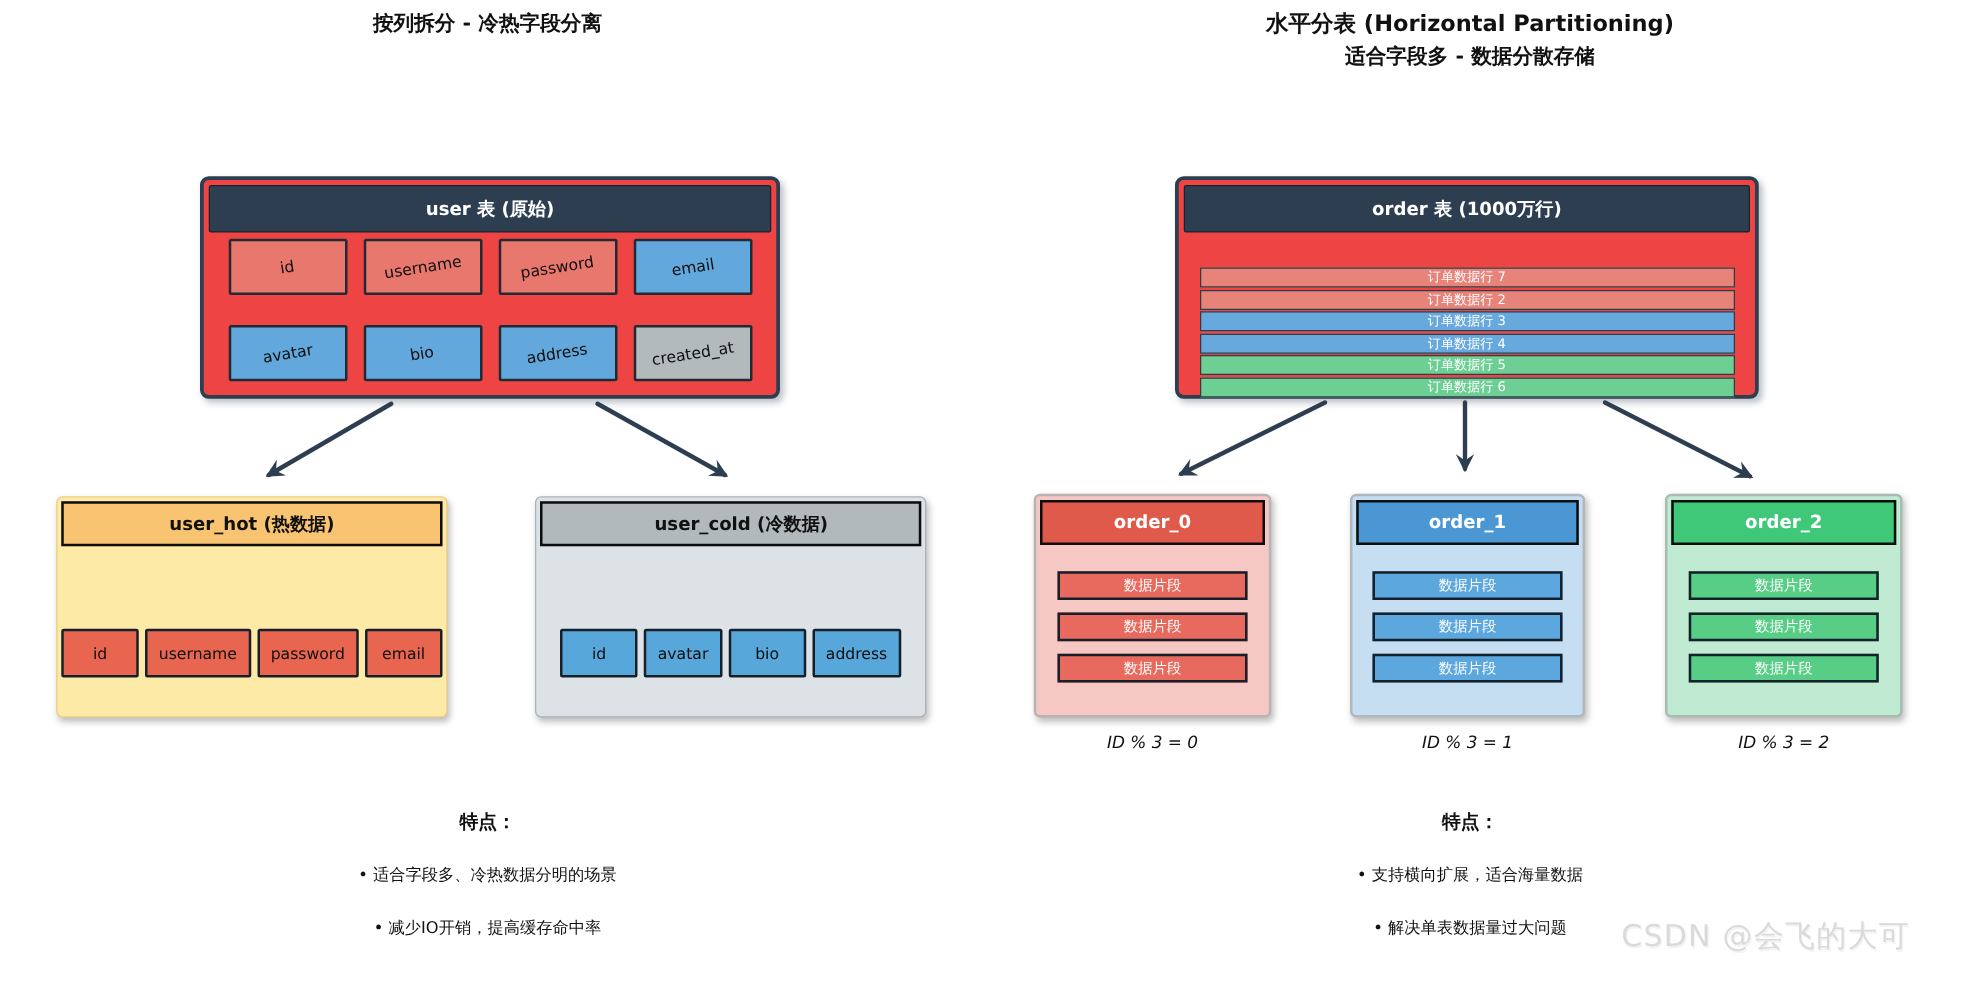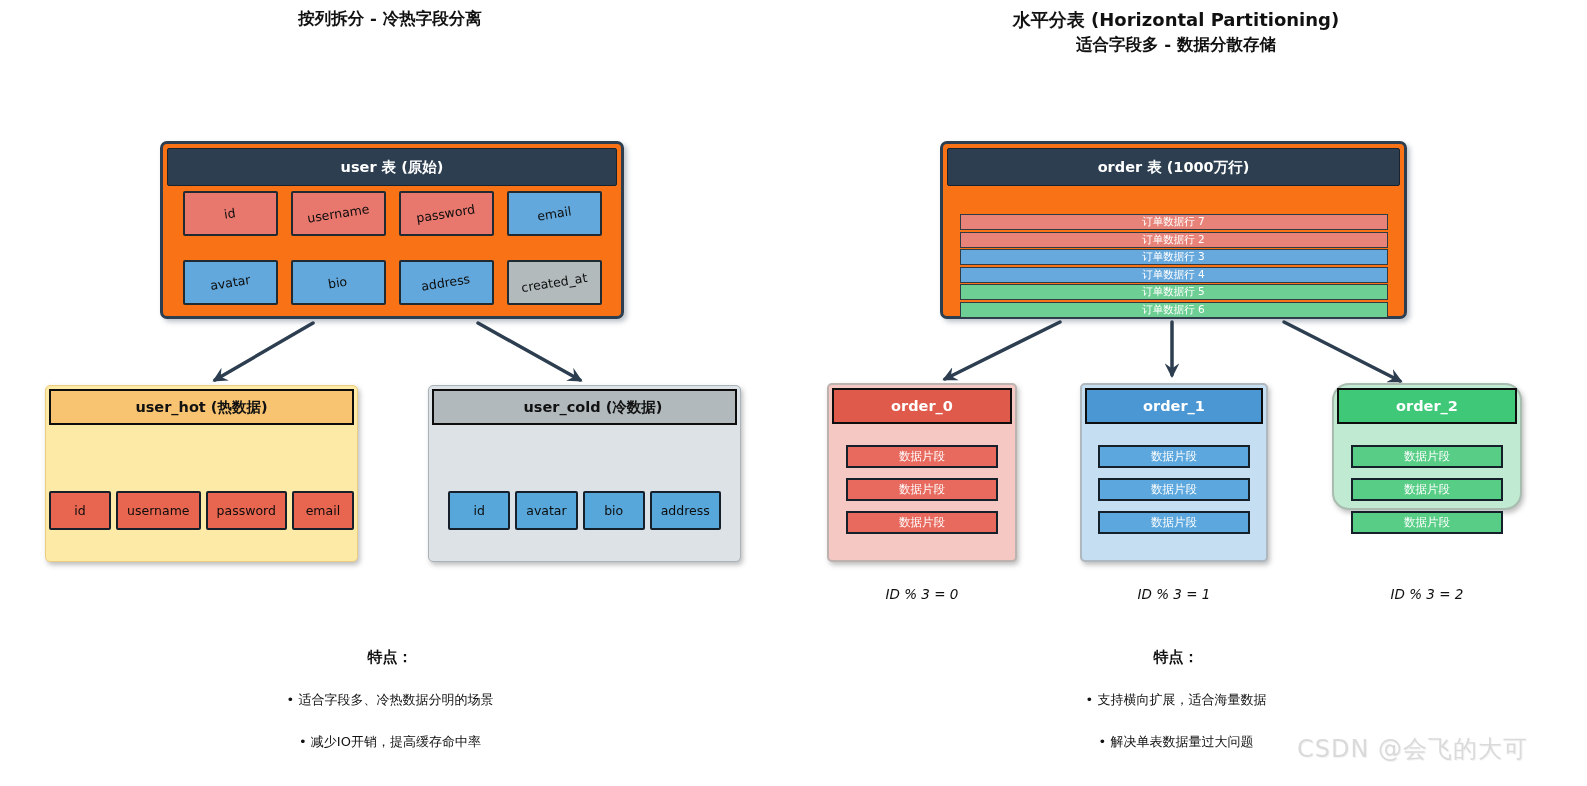--- a/index.html
+++ b/index.html
@@ -7,21 +7,21 @@
     width:1587px;height:786px;background:#ffffff;position:relative;overflow:hidden;
     font-family:"DejaVu Sans","Liberation Sans",sans-serif;color:#111;
   }
   .abs{position:absolute;}
   
   .diagram-title{text-align:center;font-weight:bold;line-height:1.45;}
   .diagram-title .t1{font-size:18px;}
   .diagram-title .t2{font-size:16.5px;}
   
   .bigtable{
-    border:3px solid #2c3e50;border-radius:7px;background:#f97316;
+    border:3px solid #2c3e50;border-radius:7px;background:#ef4444;
     box-shadow:3px 3px 5px rgba(110,125,140,.45);box-sizing:border-box;
   }
   .bigtable .hdr{
     margin:4px;height:36px;background:#2c3e50;border:1px solid #17242f;border-radius:2px;
     color:#fff;font-weight:bold;font-size:14.5px;
     display:flex;align-items:center;justify-content:center;
   }
   .fieldrow{display:flex;justify-content:center;gap:13px;}
   .fieldrow.r1{margin-top:5px;}
   .fieldrow.r2{margin-top:24px;}
@@ -36,21 +36,21 @@
   
   .orow{
     width:426px;height:14px;border:1px solid #2f3b45;margin:1.5px auto 0;box-sizing:content-box;
     display:flex;align-items:center;justify-content:center;color:#fff;font-size:10.5px;
   }
   .orow.first{margin-top:28px;}
   .orow.g1{background:#e8837a;}
   .orow.g2{background:#68a9dd;}
   .orow.g3{background:#6ecf94;}
   
-  .subtable{border-radius:5px;box-shadow:2px 3px 5px rgba(110,110,110,.45);box-sizing:border-box;}
+  .subtable{border-radius:5px;box-shadow:2px 3px 5px rgba(110,110,110,.45);box-sizing:border-box;margin-top:12px;}
   .subtable .hdr2{
     margin:3px;height:36px;border:2px solid #0d0d0d;box-sizing:border-box;
     display:flex;align-items:center;justify-content:center;font-weight:bold;font-size:14.5px;
   }
   .hot{background:#fdeaa6;border:1px solid #eccd7f;}
   .hot .hdr2{background:#f8c471;color:#111;}
   .cold{background:#dce2e5;border:1px solid #a8b2b8;}
   .cold .hdr2{background:#b2b9bc;color:#111;padding-left:17px;}
   .smallrow{display:flex;justify-content:center;gap:5px;margin-top:66px;}
   .sfield{
@@ -174,21 +174,21 @@
   <div class="srow">数据片段</div>
 </div>
 
 <div class="abs subtable shard1" style="left:1080px;top:383px;width:188px;height:179px;">
   <div class="hdr2">order_1</div>
   <div class="srow first">数据片段</div>
   <div class="srow">数据片段</div>
   <div class="srow">数据片段</div>
 </div>
 
-<div class="abs subtable shard2" style="left:1332px;top:383px;width:190px;height:127px;border-radius:17px;">
+<div class="abs subtable shard2" style="left:1332px;top:383px;width:190px;height:179px;">
   <div class="hdr2">order_2</div>
   <div class="srow first">数据片段</div>
   <div class="srow">数据片段</div>
   <div class="srow">数据片段</div>
 </div>
 
 <div class="abs shard-caption" style="left:827px;top:586px;width:190px;">ID % 3 = 0</div>
 <div class="abs shard-caption" style="left:1080px;top:586px;width:188px;">ID % 3 = 1</div>
 <div class="abs shard-caption" style="left:1332px;top:586px;width:190px;">ID % 3 = 2</div>
 

